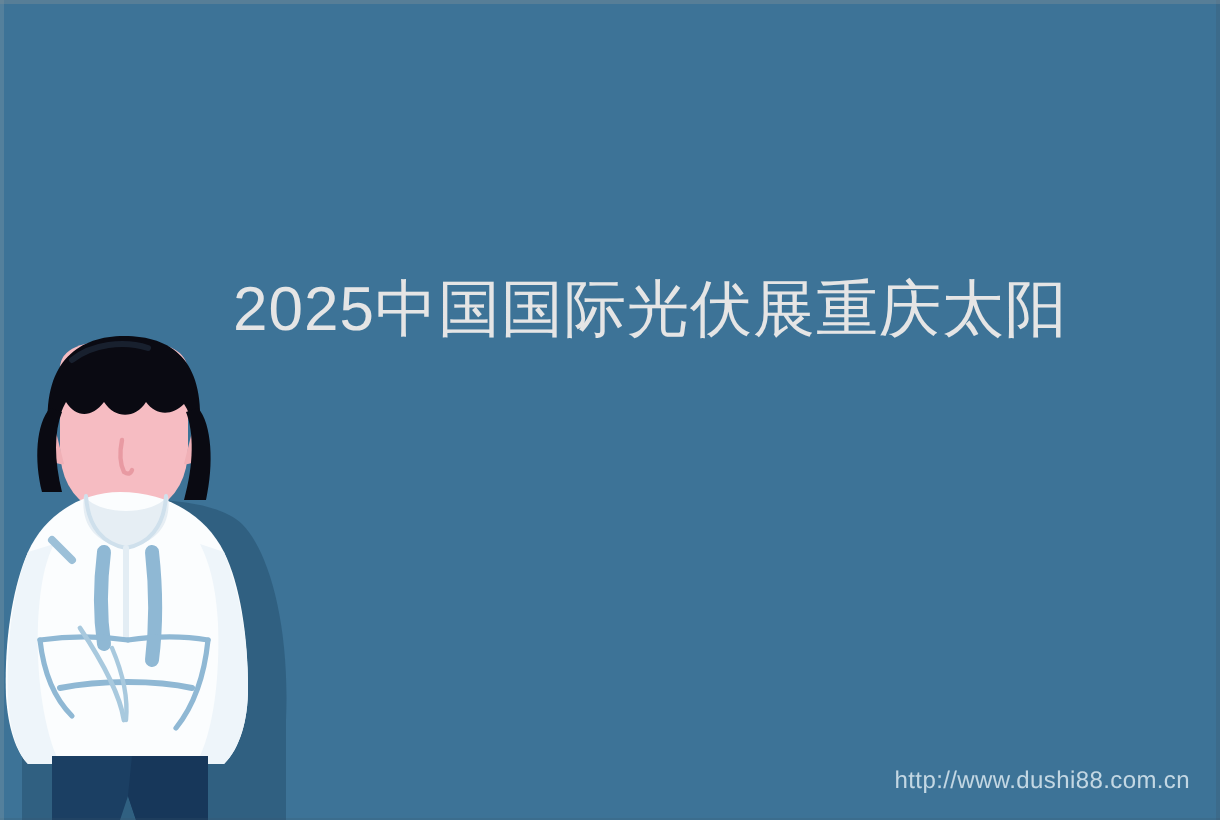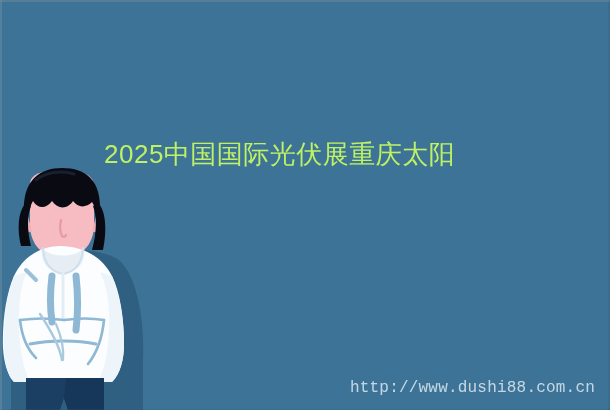--- a/index.html
+++ b/index.html
@@ -36,40 +36,40 @@
 
   
   #title-block {
     position: absolute;
     left: 104px;
     top: 132px;
     width: 430px;
     z-index: 20;
   }
   .title-line {
-    color: #bef264;
-    font-size: 26px;
+    color: #e5e5e5;
+    font-size: 31px;
     line-height: 45px;
     letter-spacing: 0.5px;
     white-space: nowrap;
     font-weight: 400;
+    text-align: right;
   }
 
   
   #watermark {
     position: absolute;
     right: 15px;
     bottom: 13px;
     color: #cfe0ea;
-    font-size: 16px;
+    font-size: 12px;
     letter-spacing: 0.2px;
     opacity: 0.92;
     z-index: 25;
     white-space: nowrap;
-    font-family: Liberation Mono, monospace;
   }
 
   
   #illustration {
     position: absolute;
     left: 0px;
     top: 168px;
     width: 180px;
     height: 242px;
     z-index: 15;

